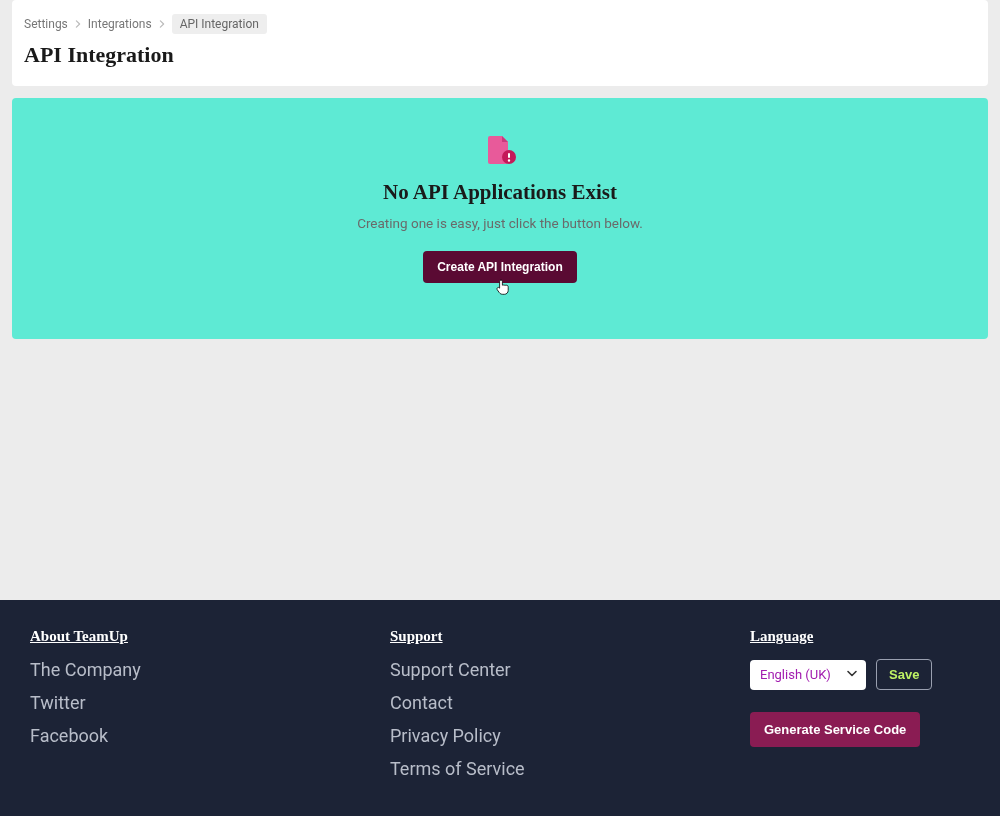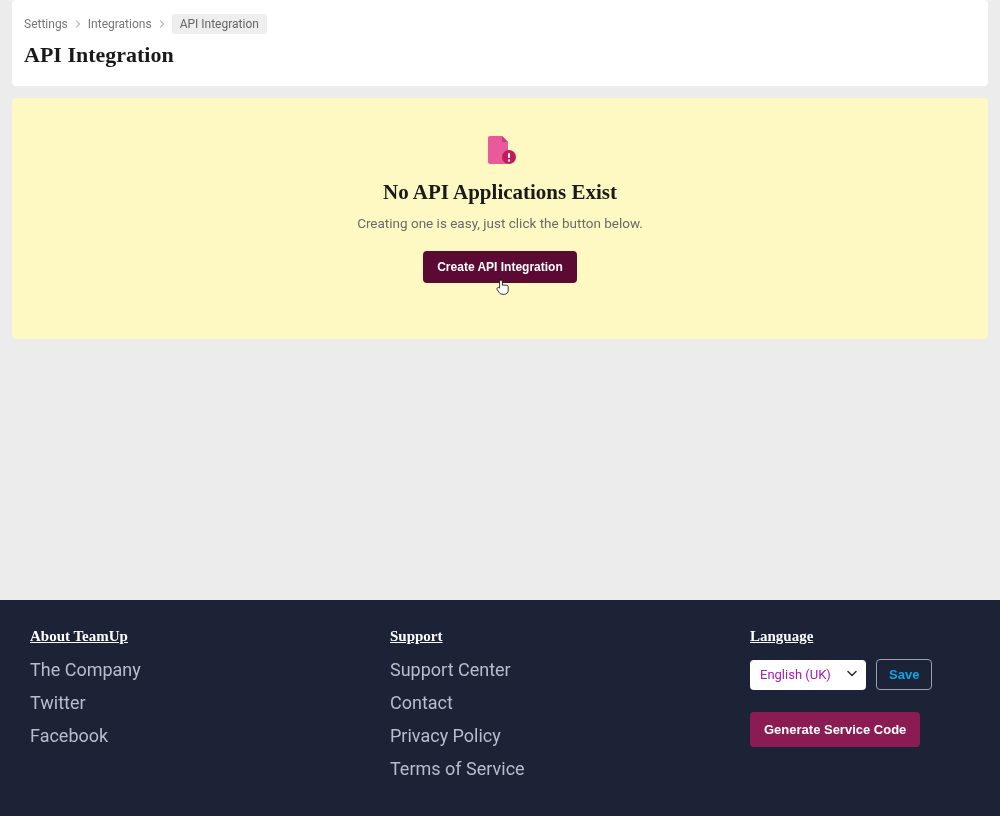--- a/index.html
+++ b/index.html
@@ -4,39 +4,39 @@
 <style>
   * { box-sizing: border-box; margin: 0; padding: 0; }
   html, body { width: 1000px; height: 816px; font-family: -apple-system, BlinkMacSystemFont, "Segoe UI", Roboto, "Helvetica Neue", Arial, sans-serif; background: #ececec; color: #222; }
   .page-area { padding: 0 12px 0 12px; }
   .header-card { background: #ffffff; border-radius: 4px; padding: 14px 12px 18px 12px; margin-top: 0; }
   .breadcrumb { display: flex; align-items: center; gap: 6px; font-size: 12px; color: #777; margin-bottom: 8px; }
   .breadcrumb .crumb { cursor: pointer; }
   .breadcrumb .crumb.current { background: #eee; padding: 3px 8px; border-radius: 3px; color: #666; }
   .chev { color: #bbb; font-size: 11px; }
   .page-title { font-family: Georgia, "Times New Roman", serif; font-size: 22px; font-weight: 700; color: #1a1a1a; }
-  .content-card { background: #fef9c3; border-radius: 4px; margin-top: 12px; padding: 36px 20px 56px 20px; text-align: center; }
+  .content-card { background: #5eead4; border-radius: 4px; margin-top: 12px; padding: 36px 20px 56px 20px; text-align: center; }
   .icon-wrap { display:inline-block; margin-bottom: 10px; }
   .empty-title { font-family: Georgia, "Times New Roman", serif; font-size: 21px; font-weight: 700; color: #1a1a1a; margin-bottom: 10px; }
   .empty-sub { font-size: 13.5px; color: #6a6a6a; margin-bottom: 20px; }
   .primary-btn { display: inline-block; background: #5a0a33; color: #fff; font-size: 12px; font-weight: 600; padding: 9px 14px; border-radius: 4px; border: none; cursor: pointer; }
   
   .pointer-glyph { position:absolute; left:50%; transform:translateX(-4px); top:100%; margin-top:-4px; font-size:14px; color:#000; text-shadow: -1px 0 #fff, 1px 0 #fff, 0 -1px #fff, 0 1px #fff; pointer-events:none; }
 
   .footer { position: absolute; left:0; right:0; bottom:0; height: 216px; background: #1c2336; color: #fff; padding: 28px 30px 20px 30px; display:flex; gap: 60px; }
   .footer-col { flex: 0 0 auto; }
   .footer-col.about { width: 300px; }
   .footer-col.support { width: 300px; }
   .footer-col.lang { margin-left: auto; width: 310px; }
   .footer-heading { font-family: Georgia, "Times New Roman", serif; font-size: 15px; font-weight: 700; margin-bottom: 14px; text-decoration: underline; }
   .footer-link { display:block; font-size: 18px; color: #b8bdc9; margin-bottom: 12px; cursor:pointer; text-decoration: none; }
   .lang-row { display:flex; gap:10px; align-items:center; margin-bottom: 22px; }
   .lang-select { position:relative; background:#fff; color:#a21caf; border-radius:4px; width: 116px; height:30px; display:flex; align-items:center; padding:0 10px; font-size:13px; cursor:pointer; }
   .lang-select .caret { position:absolute; right:8px; top:50%; transform:translateY(-50%); }
-  .save-btn { background:transparent; border:1px solid #9aa0b0; color:#0ea5e9; font-size:13px; font-weight:600; border-radius:4px; padding: 7px 12px; cursor:pointer; }
+  .save-btn { background:transparent; border:1px solid #9aa0b0; color:#bef264; font-size:13px; font-weight:600; border-radius:4px; padding: 7px 12px; cursor:pointer; }
   .gen-btn { background:#8a1c53; border:none; color:#fff; font-size:13px; font-weight:600; border-radius:4px; padding: 10px 14px; cursor:pointer; }
   body { position: relative; }
 </style>
 </head>
 <body>
 
 <div class="page-area">
   <div class="header-card">
     <div class="breadcrumb">
       <span class="crumb">Settings</span>

